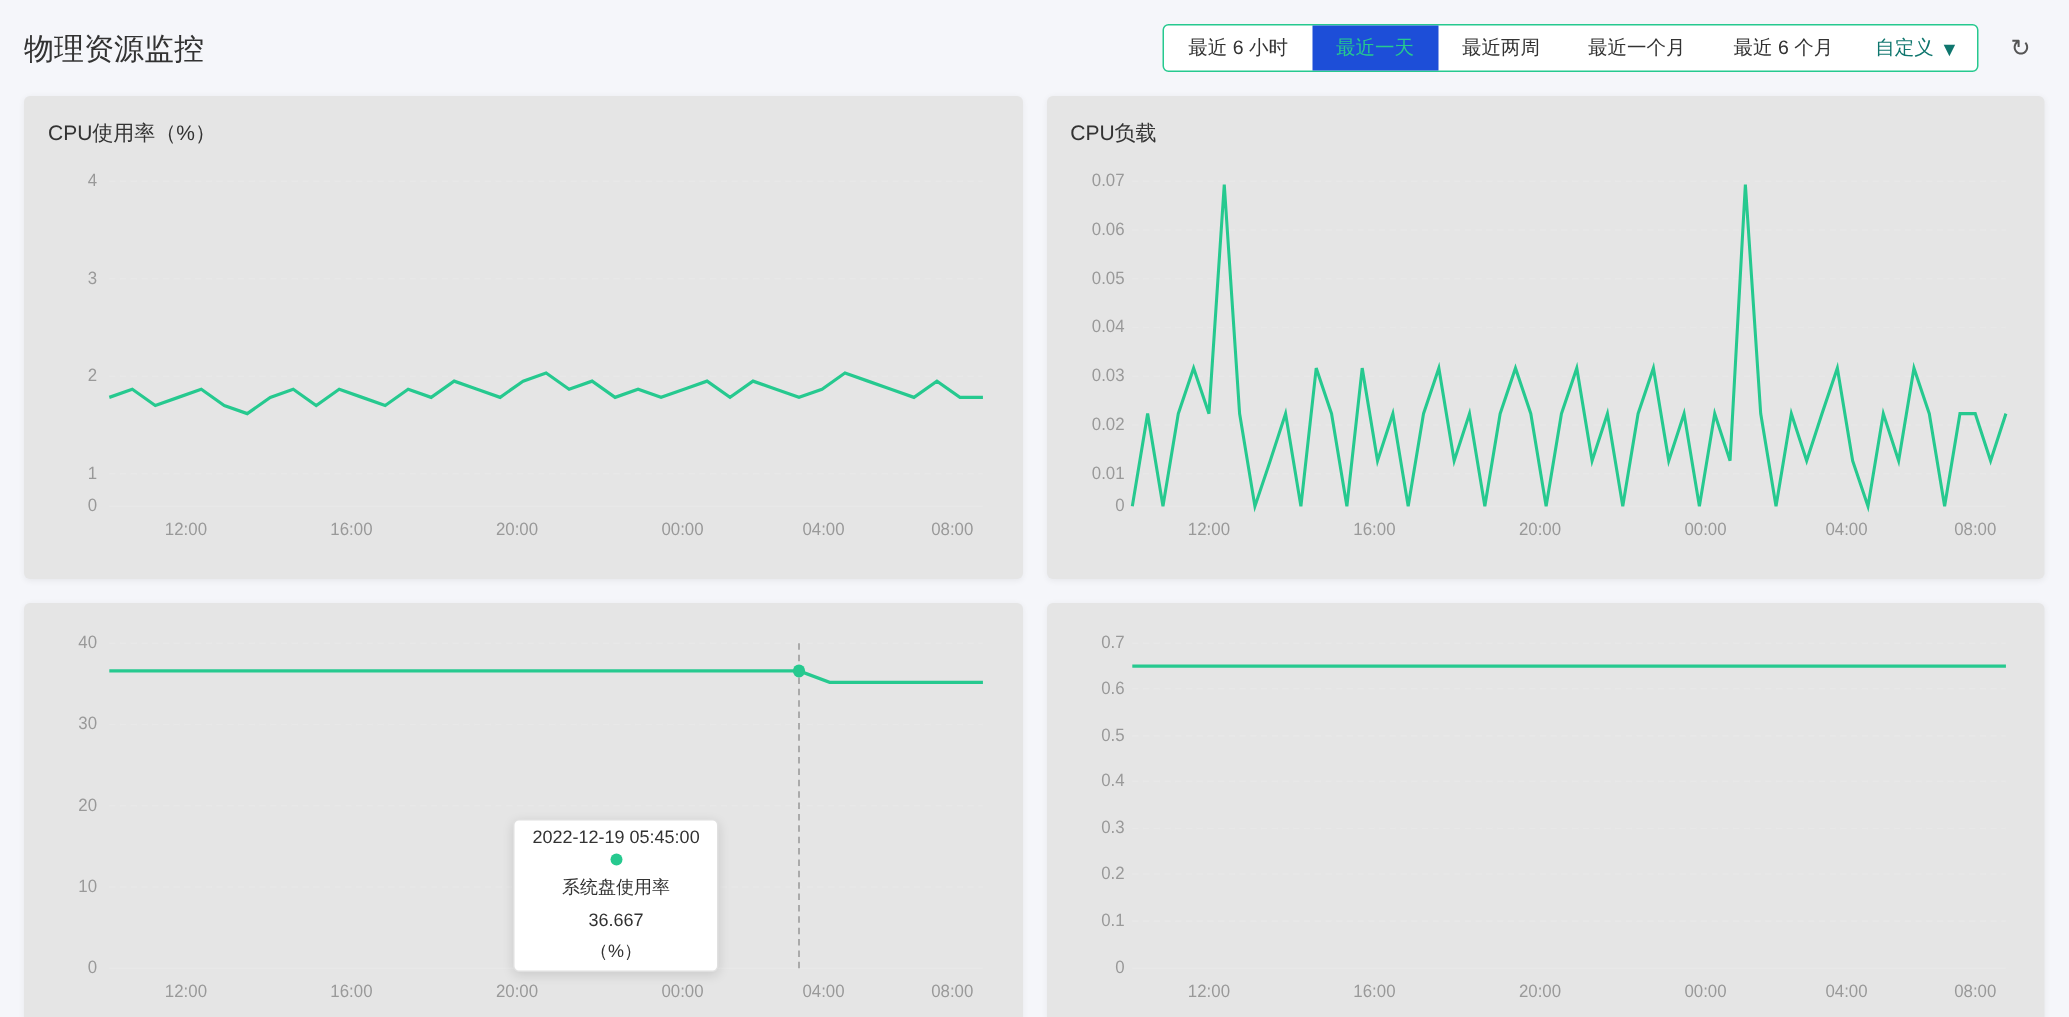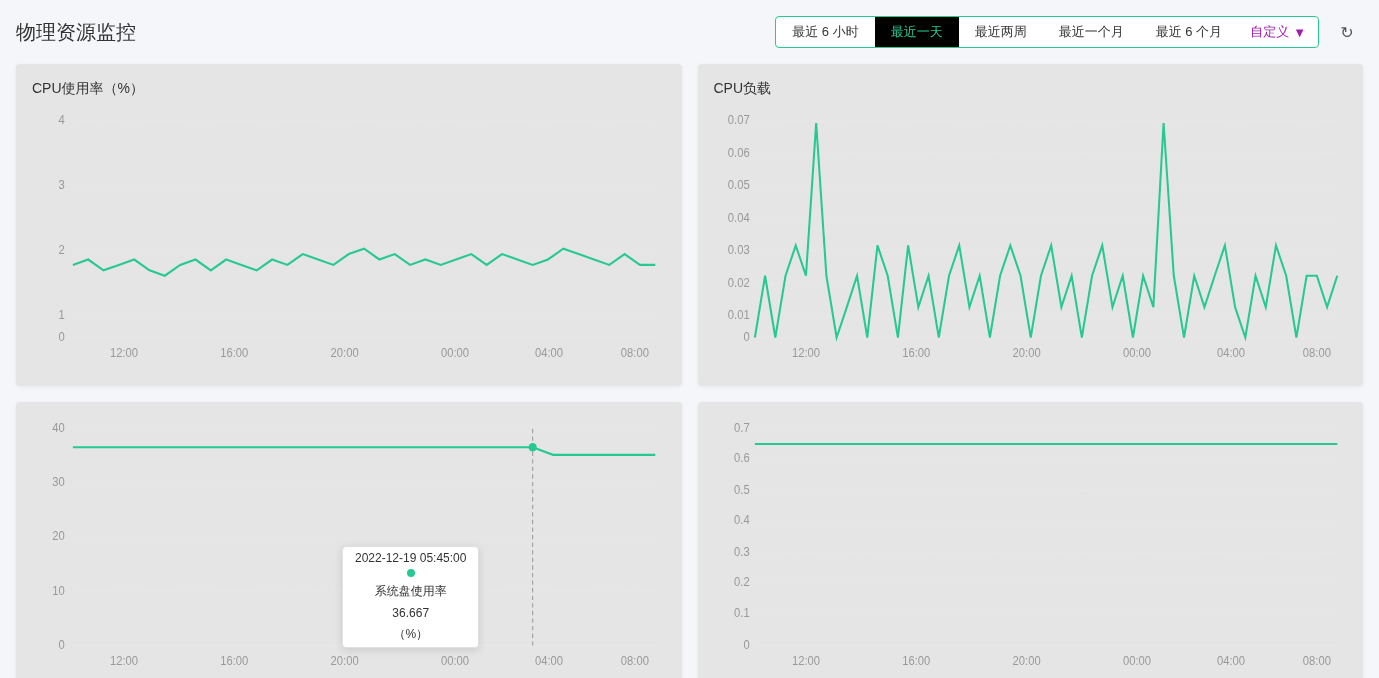--- a/index.html
+++ b/index.html
@@ -38,34 +38,34 @@
       padding: 6px 16px;
       border: none;
       background: transparent;
       cursor: pointer;
       font-size: 13px;
       color: #333;
       white-space: nowrap;
       outline: none;
     }
     .time-btn.active {
-      background: #000000;
+      background: #1d4ed8;
       color: #26c98f;
       font-weight: 500;
     }
     .custom-btn {
       display: flex;
       align-items: center;
       gap: 4px;
       padding: 6px 12px;
       border: none;
       background: transparent;
       cursor: pointer;
       font-size: 13px;
-      color: #a21caf;
+      color: #0f766e;
     }
     .refresh-btn {
       width: 32px;
       height: 32px;
       border: none;
       background: transparent;
       cursor: pointer;
       display: flex;
       align-items: center;
       justify-content: center;

